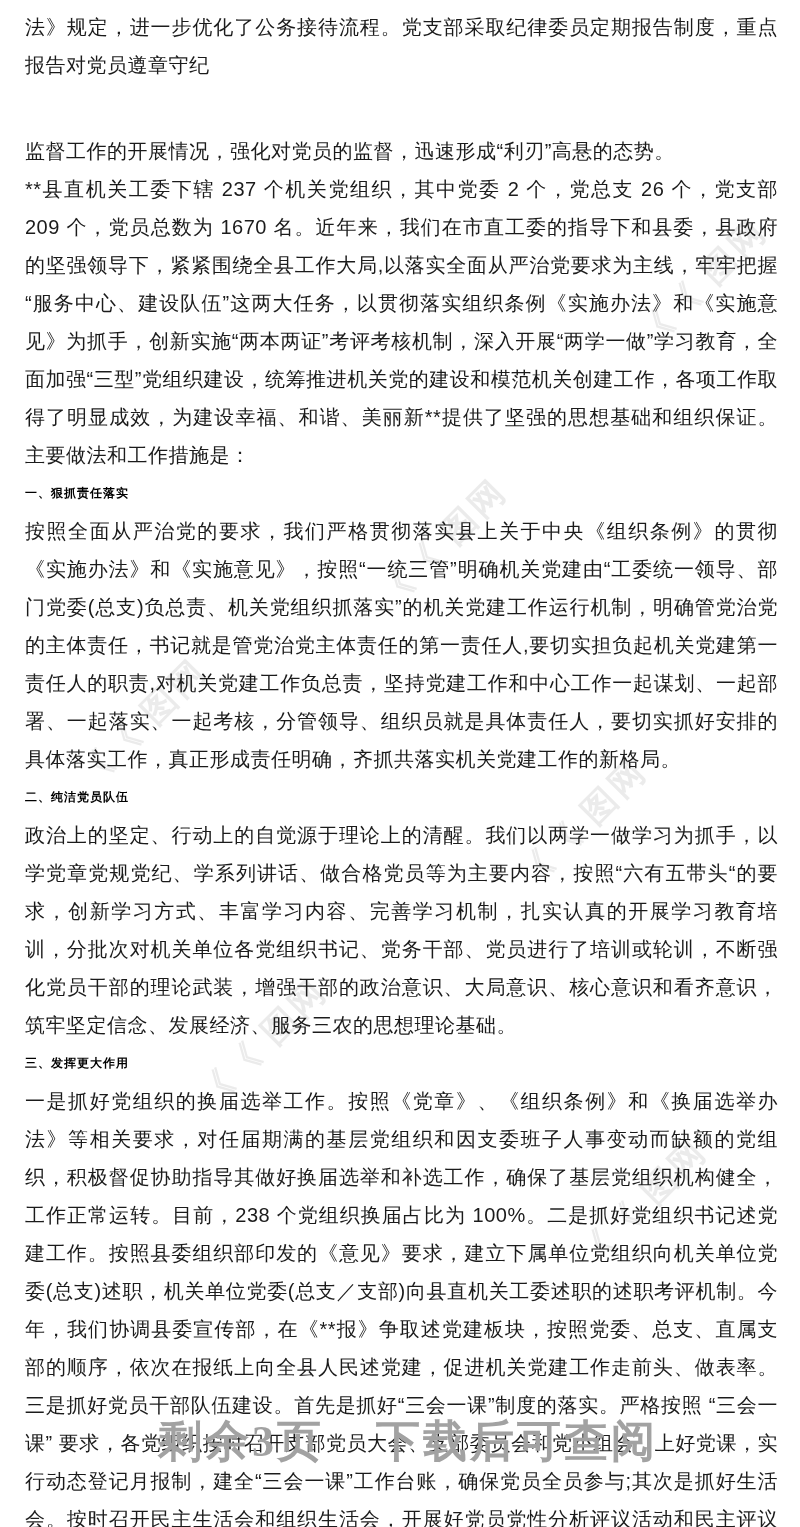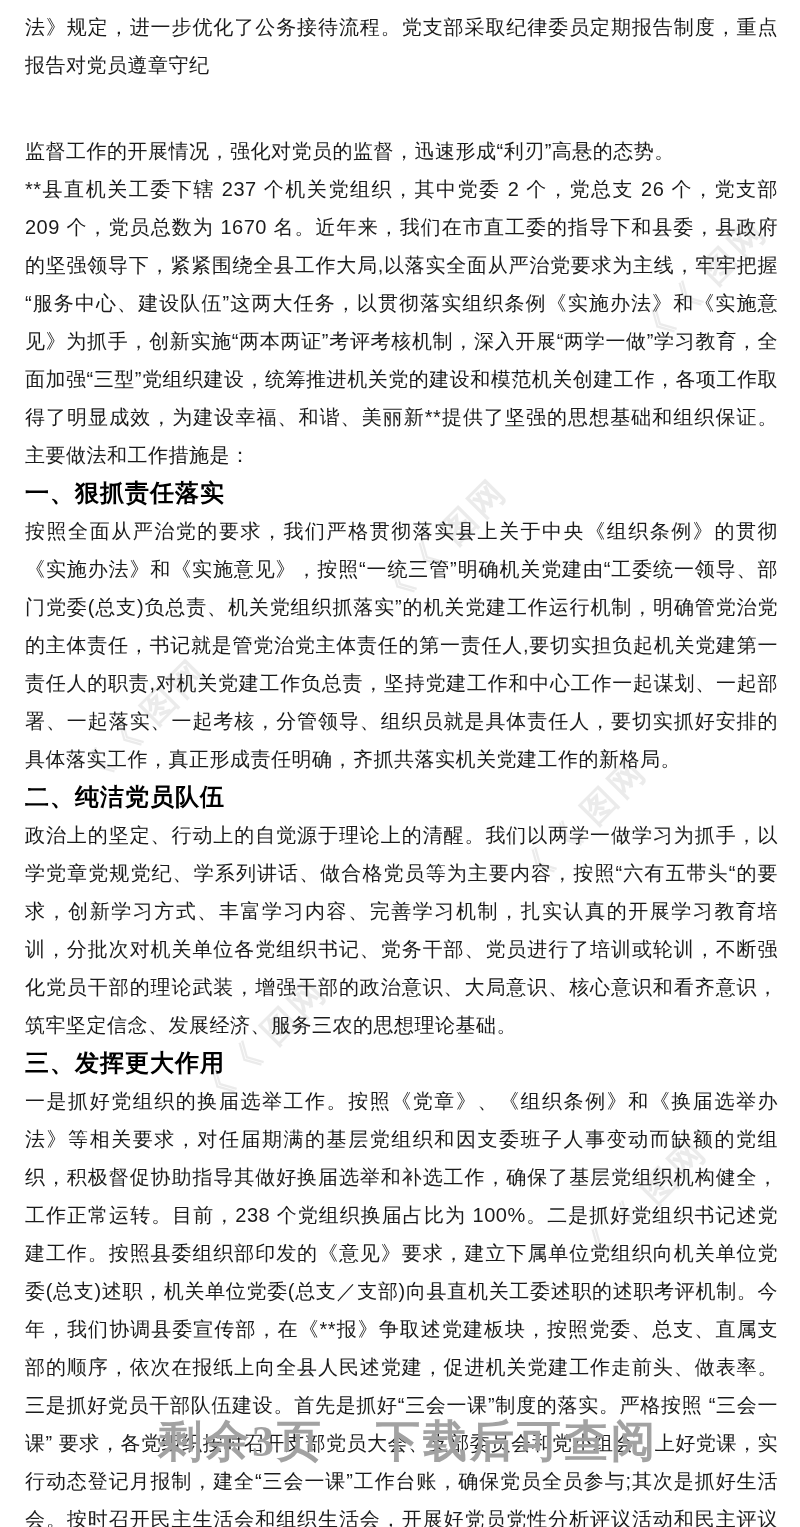--- a/index.html
+++ b/index.html
@@ -25,21 +25,21 @@
     color: #1b1b1b;
     font-size: 20px;
     line-height: 38px;
     text-align: justify;
     text-justify: inter-ideograph;
     letter-spacing: 0.5px;
   }
   .doc-body p { margin: 0; }
   .doc-body h3 {
     margin: 0;
-    font-size: 24px;
+    font-size: 12px;
     line-height: 38px;
     font-weight: bold;
     color: #000;
     text-align: left;
     letter-spacing: 1px;
   }
   .page-gap { height: 48px; }
   .footer-hint {
     position: absolute;
     z-index: 2;

